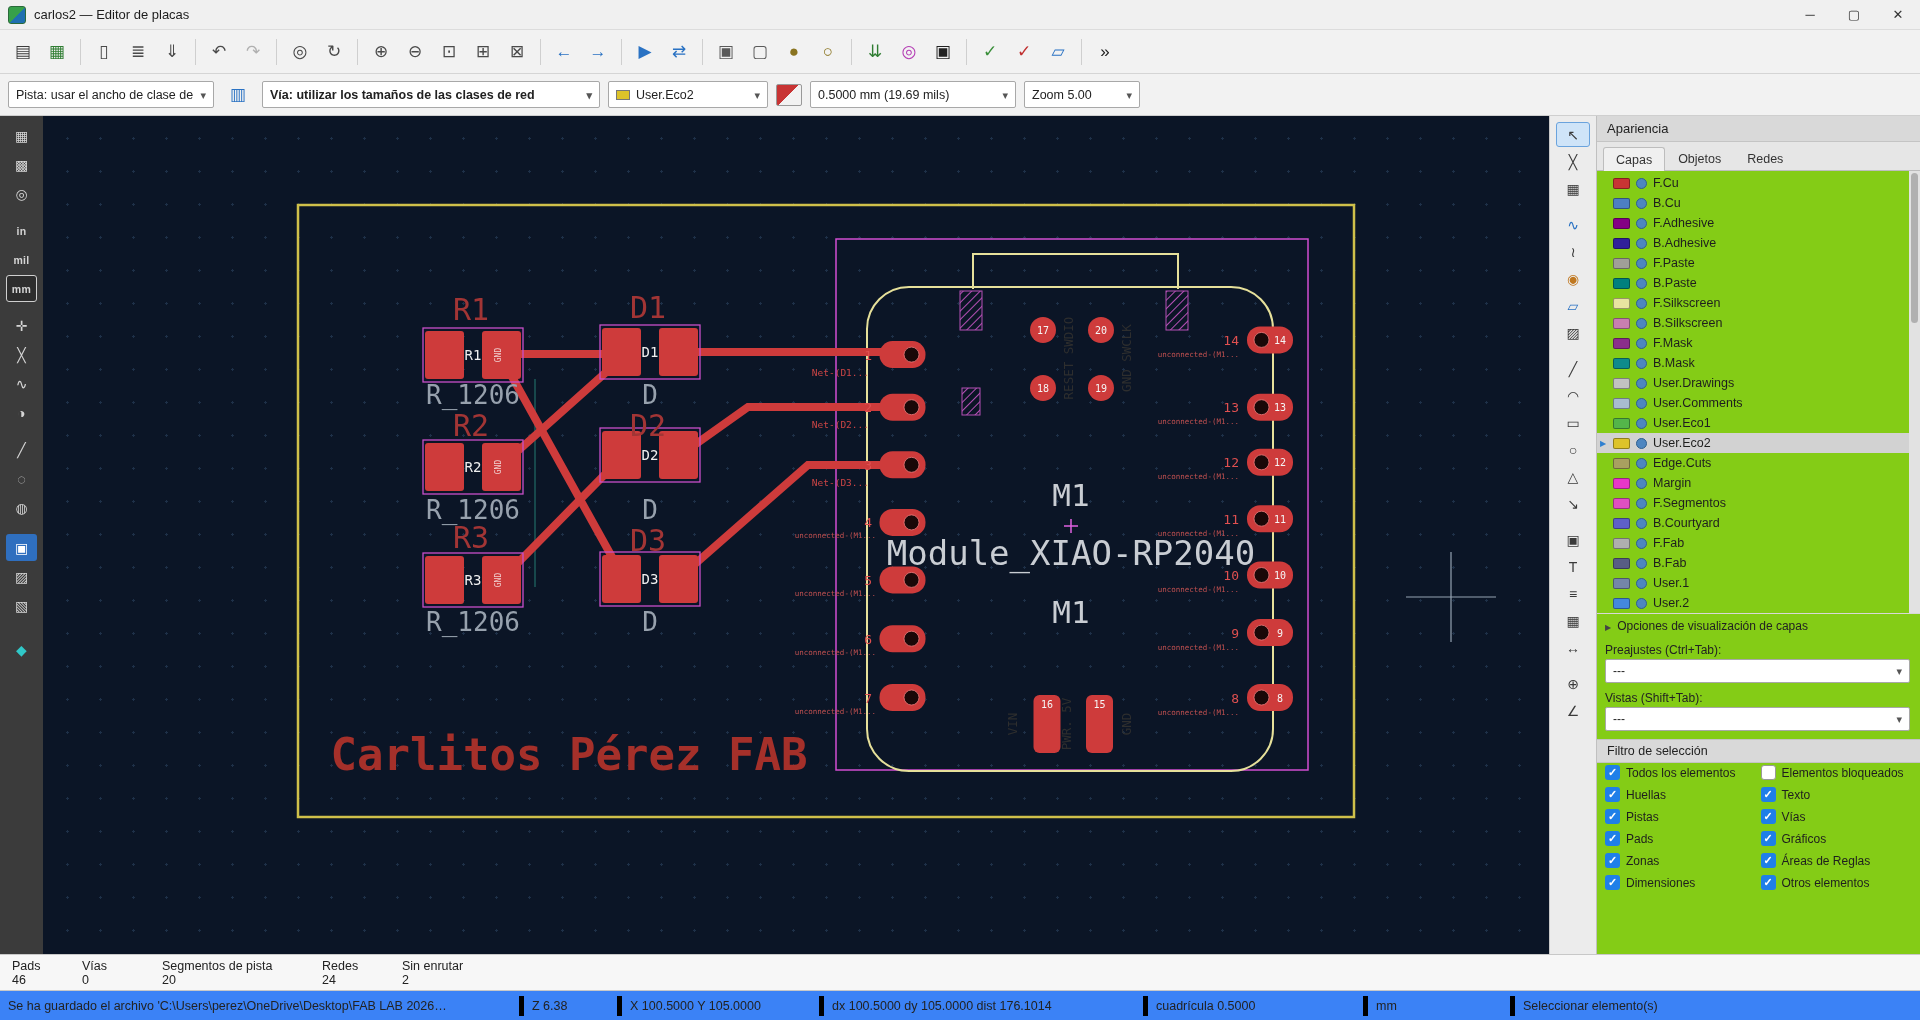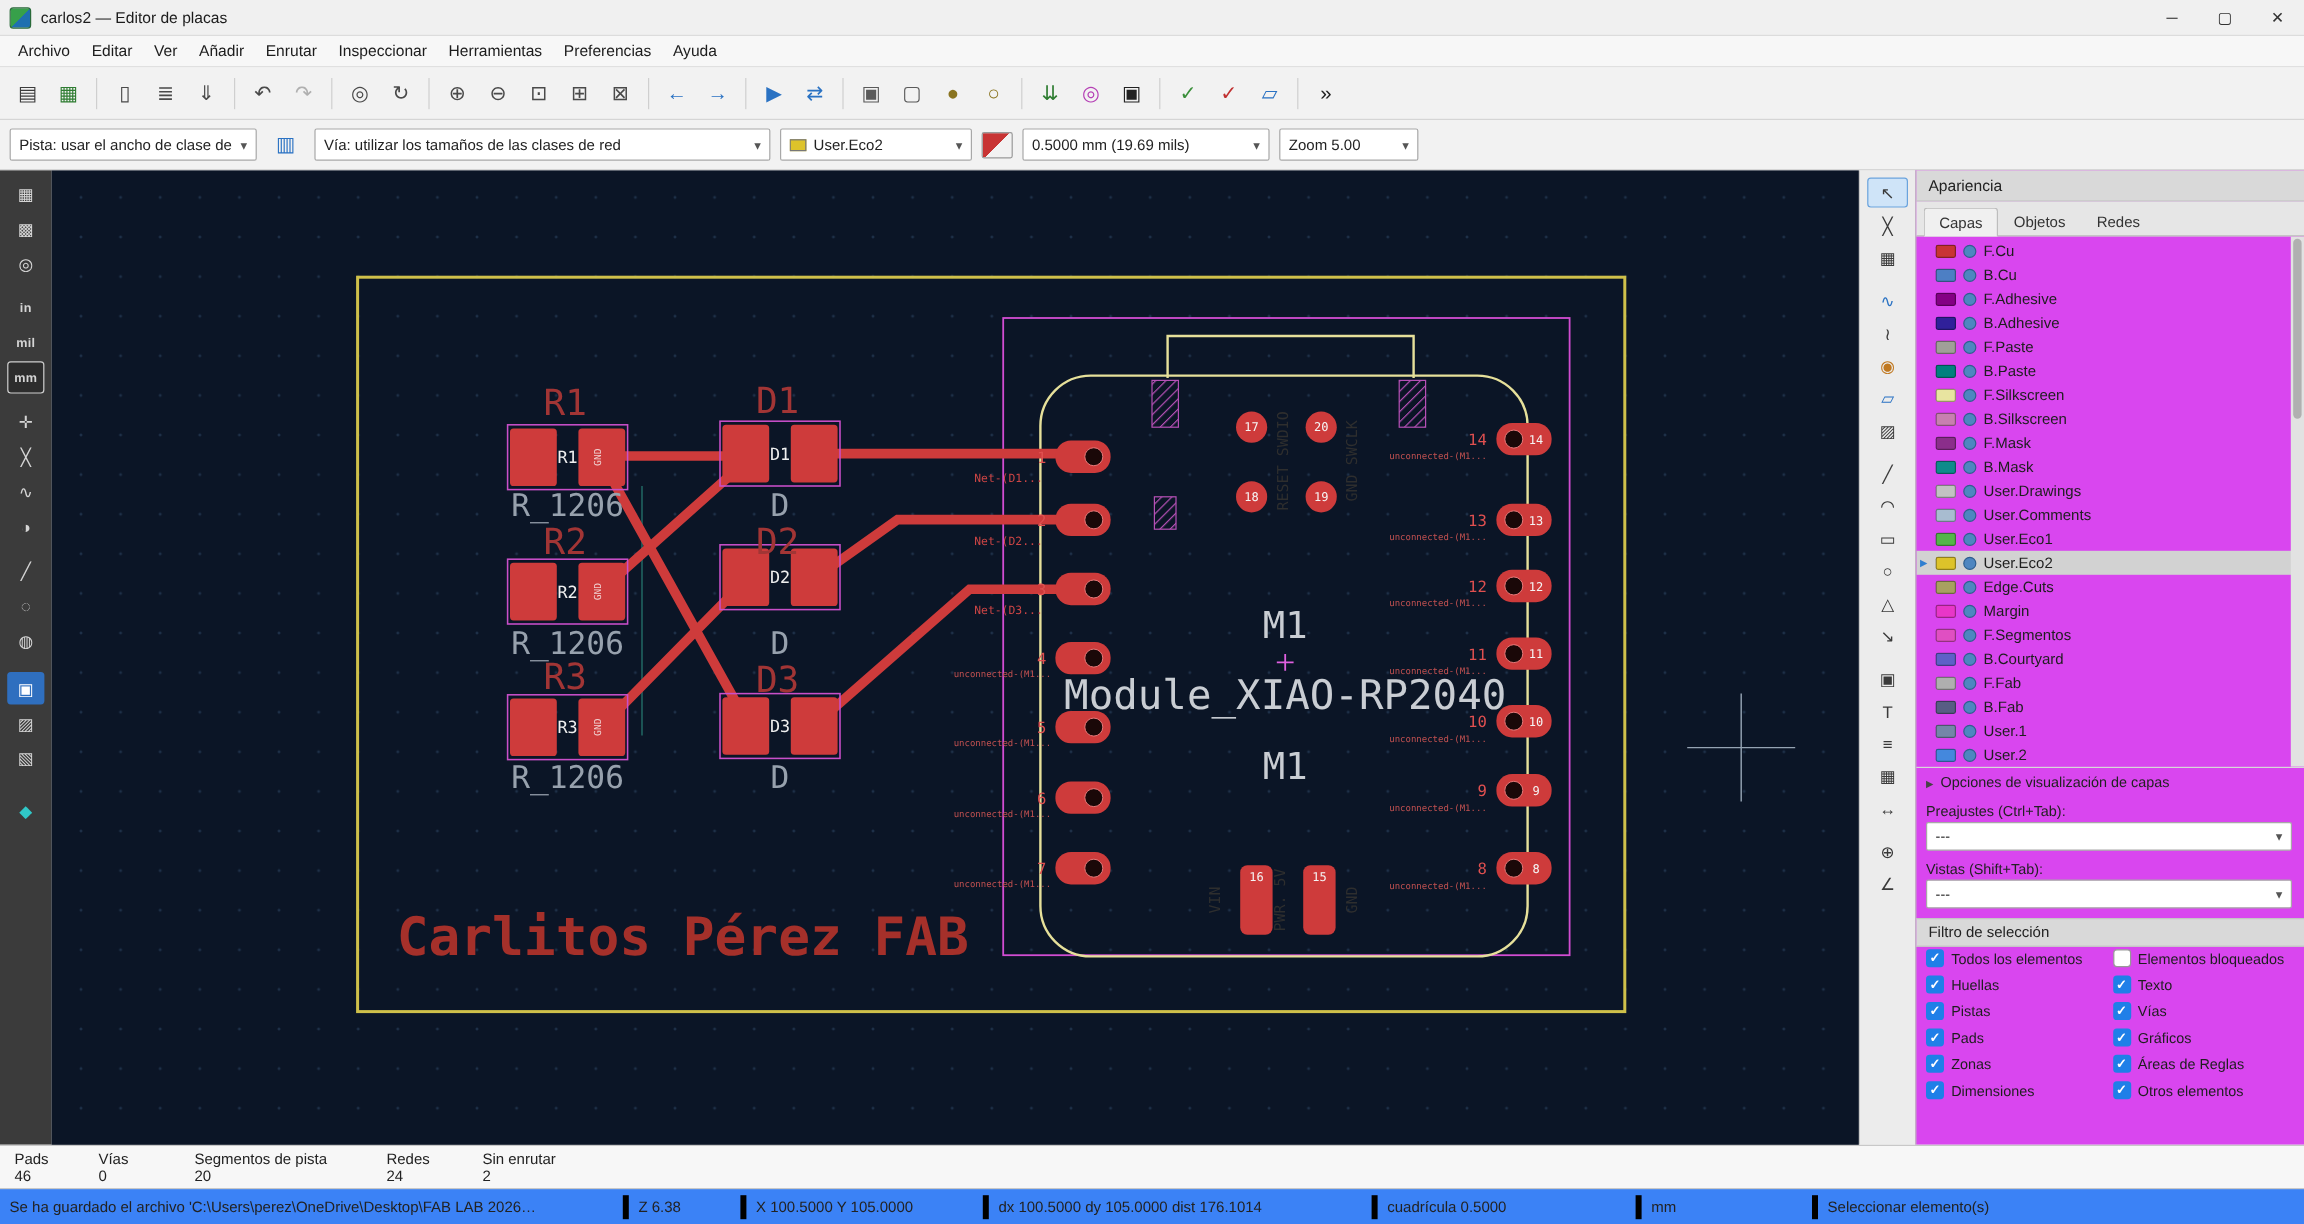--- a/index.html
+++ b/index.html
@@ -19,21 +19,21 @@
   .menu-item { font-size:13px; color:#1c1c1c; padding:4px 9px; }
 
   
   .toolbar { height:44px; background:#f2f2f2; display:flex; align-items:center; padding-left:6px; border-bottom:1px solid #d5d5d5; }
   .tbtn { width:32px; height:32px; margin:0 1px; border-radius:3px; display:flex; align-items:center; justify-content:center; font-size:17px; }
   .tsep { width:1px; height:26px; background:#cfcfcf; margin:0 6px; }
 
   
   .paramsbar { height:42px; background:#f2f2f2; display:flex; align-items:center; gap:8px; padding-left:8px; border-bottom:1px solid #cfcfcf; }
   .combo { height:27px; background:#fff; border:1px solid #a8a8a8; border-radius:2px; display:flex; align-items:center; justify-content:space-between; font-size:12.5px; color:#222; padding:0 7px; }
-  .w-track { width:206px; } .w-via { width:380px; } .w-layer { width:160px; } .w-grid { width:206px; } .w-zoom { width:116px; }
+  .w-track { width:206px; } .w-via { width:338px;font-weight:bold; } .w-layer { width:160px; } .w-grid { width:206px; } .w-zoom { width:116px; }
   .caret::before { content:"▾"; color:#555; font-size:11px; margin-left:6px; }
   .combo .cval { white-space:nowrap; overflow:hidden; }
   .iconbtn-sm { width:32px; height:30px; display:flex; align-items:center; justify-content:center; border-radius:3px; font-size:17px; color:#2a72c3; }
   .layerswatch { width:14px; height:10px; border:1px solid #777; margin-right:6px; display:inline-block; }
   .layercombo-left { display:flex; align-items:center; overflow:hidden; }
   .contrast { width:26px; height:22px; border:1px solid #999; border-radius:2px;
               background:linear-gradient(135deg,#c83434 0 50%,#f2f2f2 50% 100%); }
 
   
   .main { flex:1; display:flex; min-height:0; }
@@ -68,21 +68,21 @@
   .complabel{ font-size:14px; fill:#efefef; text-anchor:middle; }
   .gndlbl   { font-size:8px; fill:#f0d0d0; text-anchor:middle; }
 
   
   .righttools { width:47px; background:#ececec; border-left:1px solid #c8c8c8; display:flex; flex-direction:column; align-items:center; padding-top:5px; }
   .rtbtn { width:34px; height:25px; margin:1px 0; display:flex; align-items:center; justify-content:center; font-size:14px; color:#3a3a3a; border-radius:3px; }
   .rtbtn.sel { background:#cfe4f8; border:1px solid #6aa3dd; }
   .rtbtn:nth-child(4), .rtbtn:nth-child(9), .rtbtn:nth-child(15), .rtbtn:nth-child(20) { margin-top:10px; }
 
   
-  .rightpanel { width:324px; background:#d946ef; border-left:1px solid #c0c0c0; display:flex; flex-direction:column; }
+  .rightpanel { width:324px; background:#84cc16; border-left:1px solid #c0c0c0; display:flex; flex-direction:column; }
   .paneltitle { height:26px; background:#d9d9d9; font-size:13px; color:#222; display:flex; align-items:center; padding-left:10px; border-bottom:1px solid #c4c4c4; }
   .tabs { height:29px; display:flex; align-items:flex-end; padding-left:6px; border-bottom:1px solid #bdbdbd; background:#e6e6e6; }
   .tab { font-size:12.5px; color:#333; padding:5px 12px 4px; border:1px solid transparent; border-bottom:none; }
   .tab.on { background:#f0f0f0; border-color:#bdbdbd; border-radius:3px 3px 0 0; margin-bottom:-1px; }
   .layers { height:442px; position:relative; overflow:hidden; padding-top:2px; }
   .lrow { height:20px; display:flex; align-items:center; padding-left:16px; gap:6px; position:relative; }
   .lrow.sel { background:#d2d2d2; }
   .larrow { position:absolute; left:3px; font-size:8px; color:#2f7fd0; }
   .lsw { width:17px; height:11px; border-radius:2px; border:1px solid rgba(0,0,0,.35); flex:none; }
   .leye { width:11px; height:11px; border-radius:50%; background:#4e86c0; border:1px solid #2f5f8f; flex:none; }
@@ -121,31 +121,20 @@
   <div class="titlebar">
     <div class="appicon"></div>
     <div class="title">carlos2 — Editor de placas</div>
     <div class="wbtns">
       <div class="wbtn">─</div>
       <div class="wbtn">▢</div>
       <div class="wbtn">✕</div>
     </div>
   </div>
 
-  <div class="menubar" id="menubar">
-      <div class="menu-item">Archivo</div>
-      <div class="menu-item">Editar</div>
-      <div class="menu-item">Ver</div>
-      <div class="menu-item">Añadir</div>
-      <div class="menu-item">Enrutar</div>
-      <div class="menu-item">Inspeccionar</div>
-      <div class="menu-item">Herramientas</div>
-      <div class="menu-item">Preferencias</div>
-      <div class="menu-item">Ayuda</div>
-    </div>
 
   <div class="toolbar" id="maintoolbar">
       <div class="tbtn" style="color: rgb(60, 60, 60);">▤</div>
       <div class="tbtn" style="color: rgb(47, 125, 50);">▦</div>
       <div class="tsep"></div>
       <div class="tbtn" style="color: rgb(74, 74, 74);">▯</div>
       <div class="tbtn" style="color: rgb(74, 74, 74);">≣</div>
       <div class="tbtn" style="color: rgb(74, 74, 74);">⇓</div>
       <div class="tsep"></div>
       <div class="tbtn" style="color: rgb(74, 74, 74);">↶</div>

